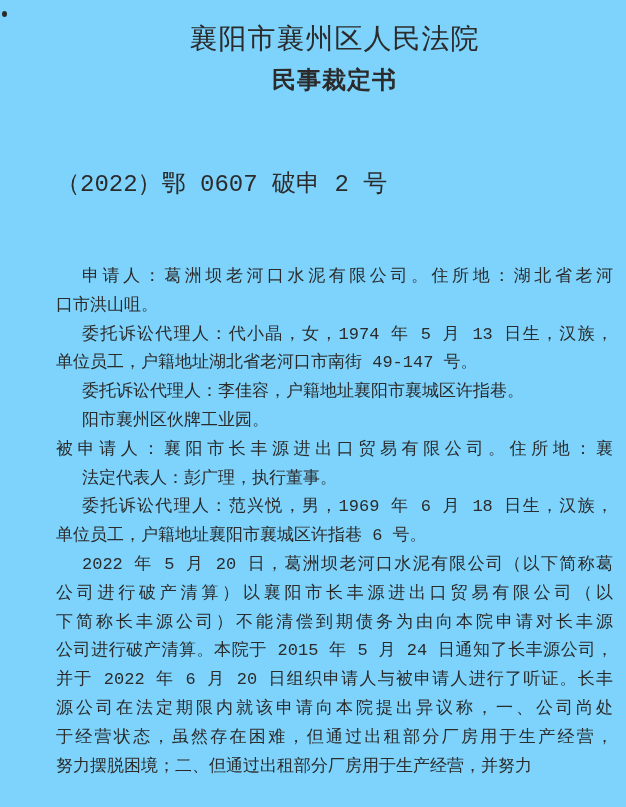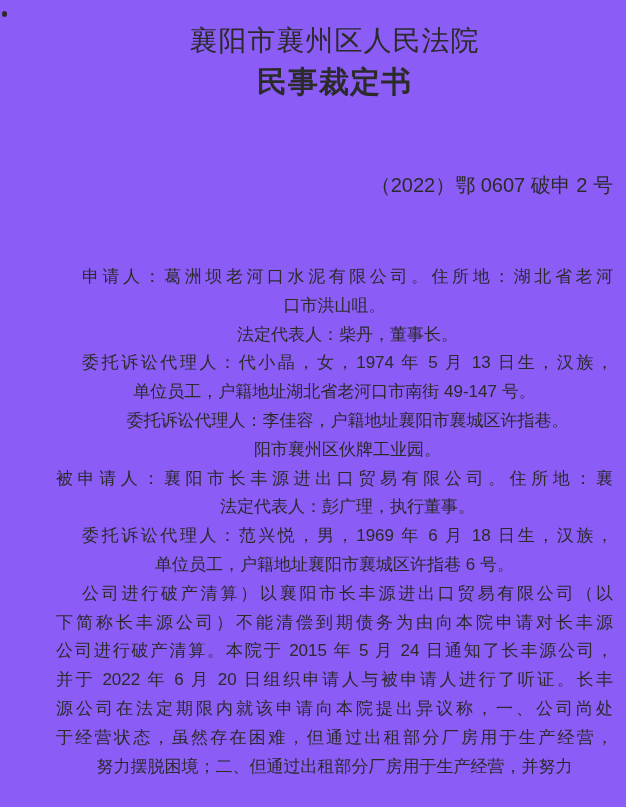--- a/index.html
+++ b/index.html
@@ -4,64 +4,63 @@
 <style>
   html, body {
     margin: 0;
     padding: 0;
     background: #ffffff;
   }
   .page {
     position: relative;
     width: 626px;
     height: 807px;
-    background: #8b5cf6;
+    background: #7dd3fc;
     overflow: hidden;
-    font-family: Liberation Sans, sans-serif;
+    font-family: Liberation Mono, monospace;
     color: #2b2b2b;
   }
   .content {
     padding: 24px 13px 0 56px;
   }
   .court-name {
     font-size: 28px;
     line-height: 34px;
     text-align: center;
     font-weight: normal;
     letter-spacing: 1px;
     white-space: nowrap;
   }
   .doc-type {
-    font-size: 30px;
+    font-size: 24px;
     line-height: 36px;
     font-weight: bold;
     text-align: center;
     margin-top: 6px;
     letter-spacing: 1px;
     white-space: nowrap;
   }
   .case-number {
-    font-size: 20px;
+    font-size: 24px;
     line-height: 28px;
-    text-align: right;
     margin-top: 71px;
     white-space: nowrap;
   }
   .doc-body {
     margin-top: 64px;
     font-size: 17px;
   }
   .par {
     margin: 0;
   }
   .line {
     line-height: 28.8px;
     height: 28.8px;
     white-space: nowrap;
-    text-align: center;
+    text-align: left;
   }
   .line.fill {
     text-align: justify;
     text-align-last: justify;
     white-space: normal;
     overflow: hidden;
   }
   .par .line:first-child {
     text-indent: 26px;
   }
@@ -83,41 +82,39 @@
   <div class="content">
     <div class="court-name">襄阳市襄州区人民法院</div>
     <div class="doc-type">民事裁定书</div>
     <div class="case-number">（2022）鄂 0607 破申 2 号</div>
     <div class="doc-body">
         <div class="par">
           <div class="line fill">申请人：葛洲坝老河口水泥有限公司。住所地：湖北省老河</div>
           <div class="line">口市洪山咀。</div>
         </div>
         <div class="par">
-          <div class="line">法定代表人：柴丹，董事长。</div>
-        </div>
-        <div class="par">
           <div class="line fill">委托诉讼代理人：代小晶，女，1974 年 5 月 13 日生，汉族，</div>
           <div class="line">单位员工，户籍地址湖北省老河口市南街 49-147 号。</div>
         </div>
         <div class="par">
           <div class="line">委托诉讼代理人：李佳容，户籍地址襄阳市襄城区许指巷。</div>
         </div>
         <div class="par">
           <div class="line">阳市襄州区伙牌工业园。</div>
           <div class="line fill">被申请人：襄阳市长丰源进出口贸易有限公司。住所地：襄</div>
         </div>
         <div class="par">
           <div class="line">法定代表人：彭广理，执行董事。</div>
         </div>
         <div class="par">
           <div class="line fill">委托诉讼代理人：范兴悦，男，1969 年 6 月 18 日生，汉族，</div>
           <div class="line">单位员工，户籍地址襄阳市襄城区许指巷 6 号。</div>
         </div>
         <div class="par">
+          <div class="line fill">2022 年 5 月 20 日，葛洲坝老河口水泥有限公司（以下简称葛</div>
           <div class="line fill">公司进行破产清算）以襄阳市长丰源进出口贸易有限公司（以</div>
           <div class="line fill">下简称长丰源公司）不能清偿到期债务为由向本院申请对长丰源</div>
           <div class="line fill">公司进行破产清算。本院于 2015 年 5 月 24 日通知了长丰源公司，</div>
           <div class="line fill">并于 2022 年 6 月 20 日组织申请人与被申请人进行了听证。长丰</div>
           <div class="line fill">源公司在法定期限内就该申请向本院提出异议称，一、公司尚处</div>
           <div class="line fill">于经营状态，虽然存在困难，但通过出租部分厂房用于生产经营，</div>
           <div class="line">努力摆脱困境；二、但通过出租部分厂房用于生产经营，并努力</div>
         </div>
       </div>
   </div>

